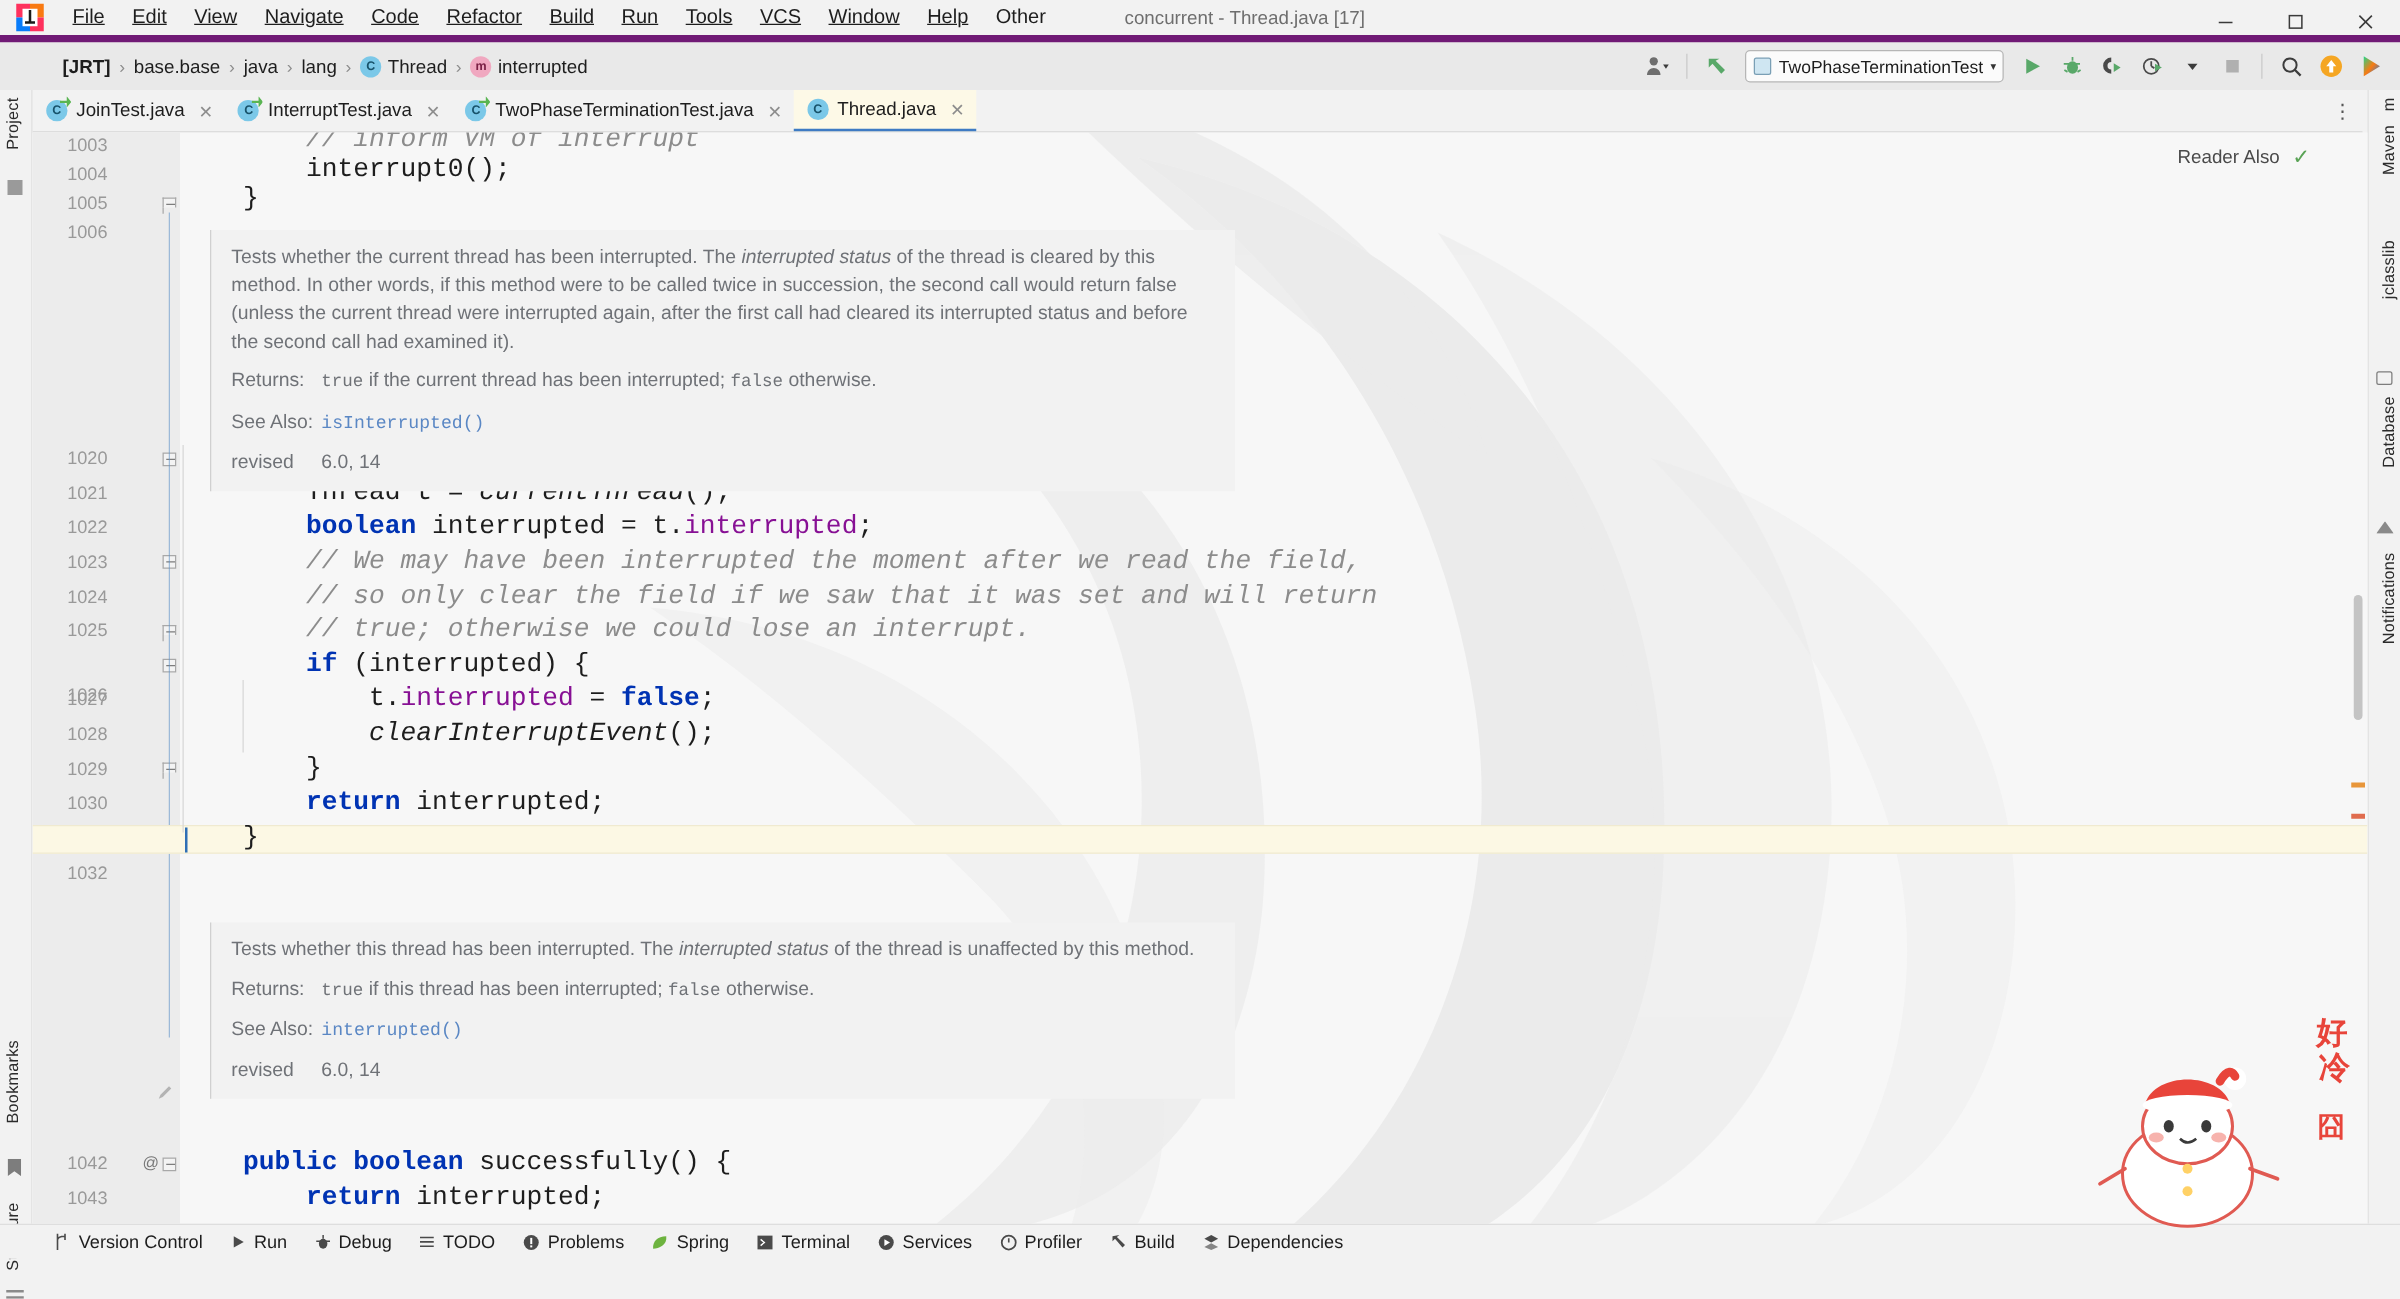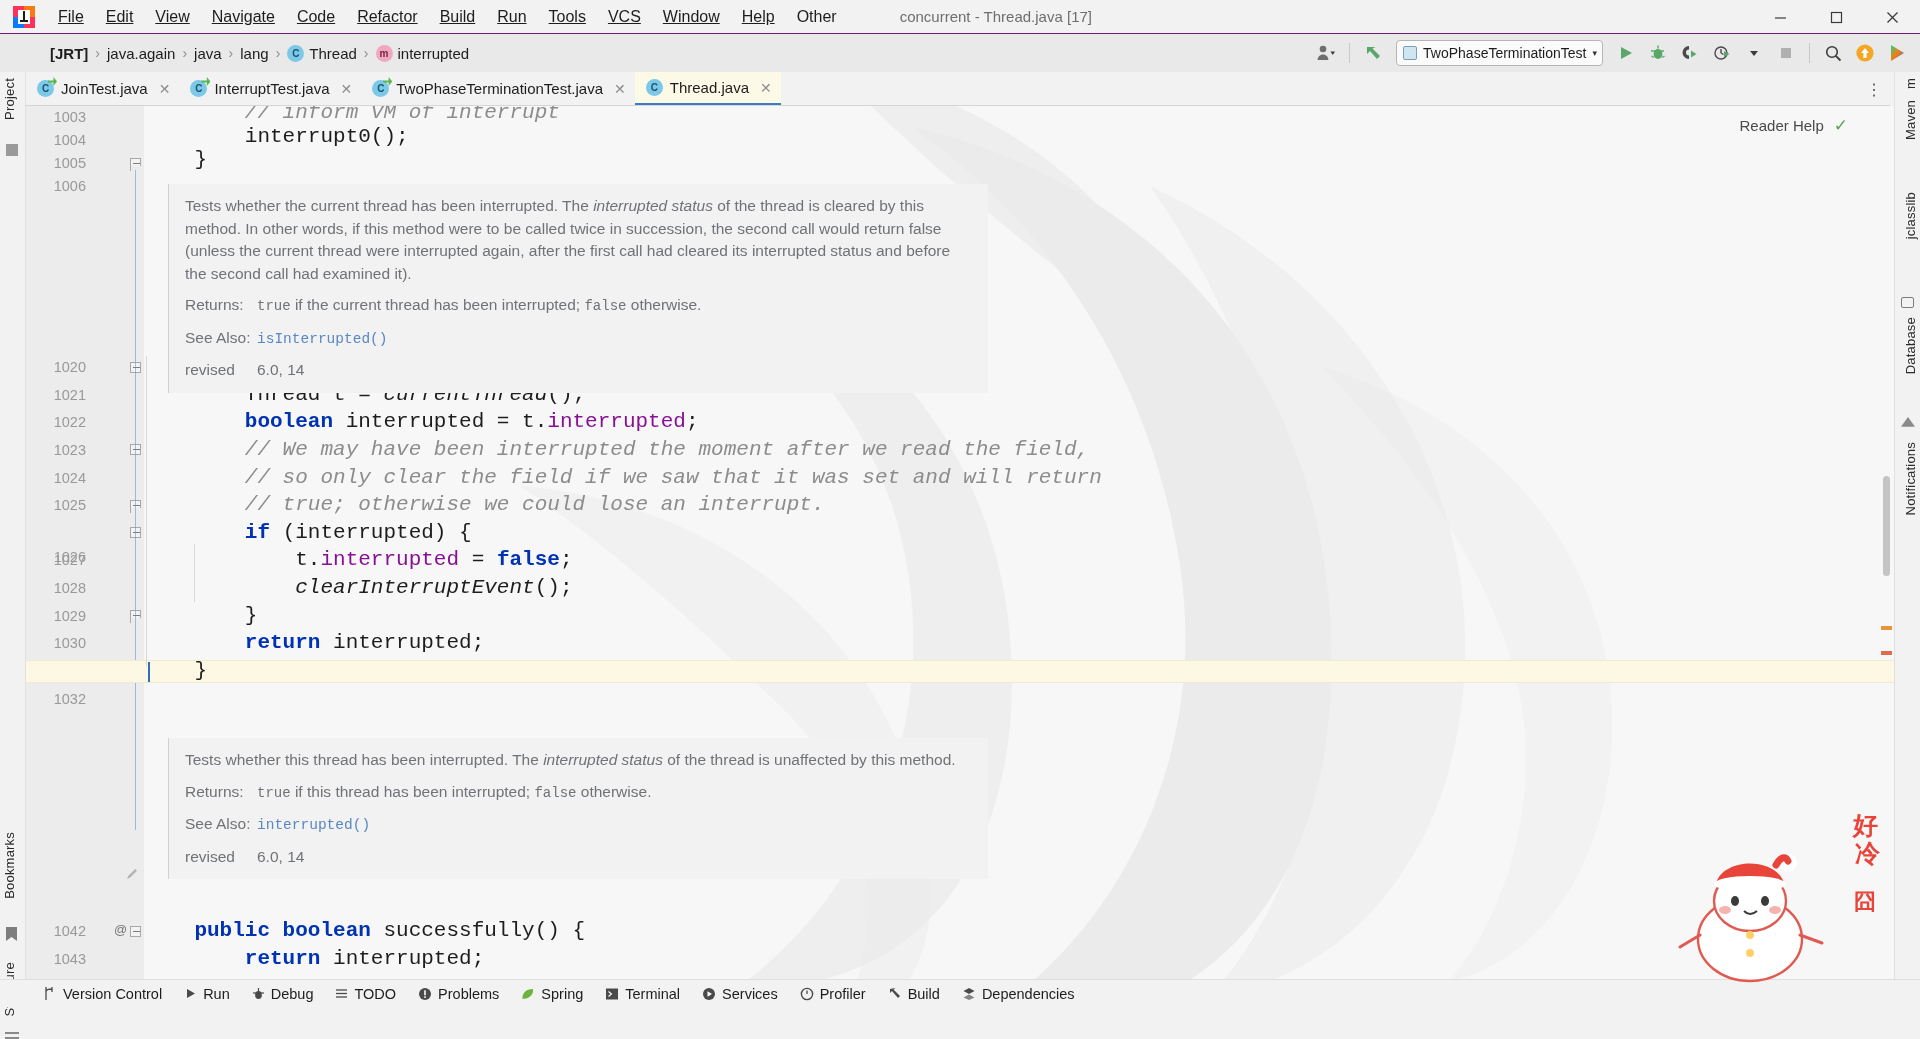--- a/index.html
+++ b/index.html
@@ -8,21 +8,21 @@
     font-family: "Liberation Sans", sans-serif;
     background: #f2f2f2;
     overflow: hidden;
   }
   #app { position: relative; width: 1920px; height: 1039px; background: #f2f2f2; }
 
   
   .menubar {
     position: absolute; left:0; top:0; width:1920px; height:34px;
     background:#f2f2f2; display:flex; align-items:center;
-    border-bottom:1px solid #701a75;
+    border-bottom:6px solid #701a75;
   }
   .ij-logo { width:22px; height:22px; margin-left:13px; margin-right:12px; position:relative; flex:none;}
   .ij-logo .q1{position:absolute;left:0;top:0;width:11px;height:11px;background:#fe315d;}
   .ij-logo .q2{position:absolute;right:0;top:0;width:11px;height:11px;background:#f97a12;}
   .ij-logo .q3{position:absolute;left:0;bottom:0;width:11px;height:11px;background:#087cfa;}
   .ij-logo .q4{position:absolute;right:0;bottom:0;width:11px;height:11px;background:#fe315d;}
   .ij-logo .bar{position:absolute;left:5px;top:4px;width:12px;height:14px;background:#fff;}
   .ij-logo .bar:after{content:"";position:absolute;left:2px;top:10px;width:8px;height:2px;background:#1b1b1b;}
   .ij-logo .bar:before{content:"";position:absolute;left:5px;top:1px;width:2px;height:10px;background:#1b1b1b;}
   .menu-item {
@@ -233,21 +233,21 @@
       </div>
     </div>
   </div>
 
   <div class="navbar">
     <div class="crumb">
       <span style="font-weight:bold">[JRT]</span>
     </div>
     <span class="crumb-sep">›</span>
     <div class="crumb">
-      <span>java.again</span>
+      <span>base.base</span>
     </div>
     <span class="crumb-sep">›</span>
     <div class="crumb">
       <span>java</span>
     </div>
     <span class="crumb-sep">›</span>
     <div class="crumb">
       <span>lang</span>
     </div>
     <span class="crumb-sep">›</span>
@@ -414,21 +414,21 @@
           <path d="M400 180 C620 230 760 420 740 660 C720 860 590 930 470 920 C590 830 660 680 640 520 C620 360 520 260 400 180 Z" opacity=".75"></path>
           <path d="M880 120 C1120 230 1240 470 1180 700 C1140 850 1030 920 940 930 C1030 830 1080 660 1040 500 C1000 340 950 220 880 120 Z" opacity=".6"></path>
           <path d="M250 420 C480 440 640 600 660 800 C670 900 620 960 560 975 C620 880 610 740 520 650 C430 560 340 480 250 420 Z" opacity=".5"></path>
           <path d="M1050 300 C1250 360 1360 520 1340 700 C1325 830 1250 900 1180 915 C1250 830 1275 700 1240 590 C1205 480 1130 380 1050 300 Z" opacity=".45"></path>
           <path d="M560 0 C760 40 880 160 920 300 C790 210 680 120 560 0 Z" opacity=".8"></path>
         </g>
       </svg>
     </div>
 
     <div class="readermode">
-      <span>Reader Help</span>
+      <span>Reader Also</span>
       <span class="check">✓</span>
     </div>
 
     <div class="gutter">
       <div class="gutter-line" style="top:3px;">1003</div>
       <div class="gutter-line" style="top:26px;">1004</div>
       <div class="gutter-line" style="top:49px;">1005</div>
       <div class="gutter-line" style="top:72px;">1006</div>
 
       <div class="gutter-line" style="top:253px;">1020</div>

